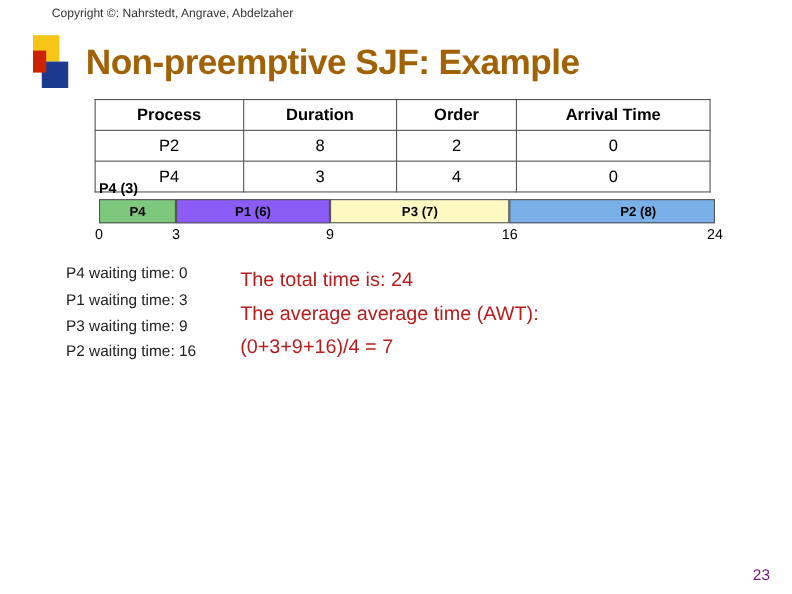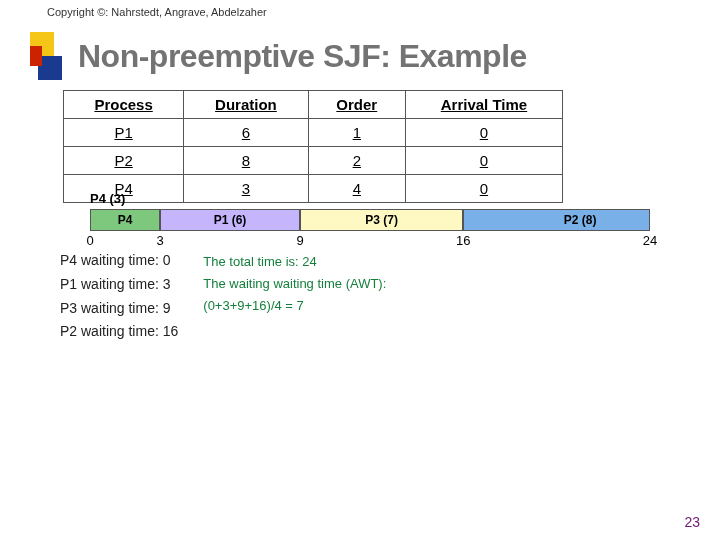--- a/index.html
+++ b/index.html
@@ -44,32 +44,31 @@
     }
     .deco-red {
       position: absolute;
       top: 14px; left: 0;
       width: 12px; height: 20px;
       background: #cc2200;
     }
     .page-title {
       font-size: 32px;
       font-weight: bold;
-      color: #737373;
+      color: #a16207;
       letter-spacing: -0.5px;
     }
     .main-content {
       padding: 0 30px;
     }
     
     .process-table {
       border-collapse: collapse;
-      margin-left: 33px;
-      width: 500px;
-      text-decoration: underline;
+      margin-left: 56px;
+      width: 560px;
     }
     .process-table th, .process-table td {
       border: 1px solid #555;
       padding: 5px 16px;
       text-align: center;
       font-size: 15px;
     }
     .process-table th {
       background: #fff;
       font-weight: bold;
@@ -112,45 +111,45 @@
       position: absolute;
       left: 0;
       top: -18px;
       font-size: 13px;
       font-weight: bold;
       text-align: right;
     }
     
     .bottom-area {
       display: flex;
-      margin-top: 4px;
+      margin-top: 20px;
       margin-left: 30px;
-      gap: 25px;
+      gap: 40px;
       align-items: flex-start;
     }
     .waiting-times {
       font-size: 14px;
       line-height: 1.7;
       color: #222;
     }
     .total-info {
-      font-size: 13px;
+      font-size: 18px;
       line-height: 1.7;
-      color: #15803d;
+      color: #b91c1c;
       padding-top: 2px;
     }
     .page-number {
       position: absolute;
       bottom: 10px;
       right: 20px;
       font-size: 14px;
       color: #701a75;
     }
     .green-bar { background: #7ec87e; }
-    .pink-bar  { background: #c4b5fd; }
+    .pink-bar  { background: #8b5cf6; }
     .orange-bar{ background: #fef9c3; }
     .blue-bar  { background: #7ab0e8; }
   </style>
 </head>
 <body>
 
 <div class="copyright">Copyright ©: Nahrstedt, Angrave, Abdelzaher</div>
 
 <div class="title-area">
   <div class="title-decoration">
@@ -167,26 +166,20 @@
       <tr>
 
       <th>Process</th>
           <th>Duration</th>
           <th>Order</th>
           <th>Arrival Time</th>
         </tr>
     </thead>
     <tbody id="table-body">
 
-    <tr>
-          <td>P1</td>
-          <td>6</td>
-          <td>1</td>
-          <td>0</td>
-        </tr>
         <tr>
           <td>P2</td>
           <td>8</td>
           <td>2</td>
           <td>0</td>
         </tr>
         <tr>
           <td>P4</td>
           <td>3</td>
           <td>4</td>
@@ -214,19 +207,19 @@
 
   <div class="bottom-area">
     <div class="waiting-times" id="waiting-times-div">
         <div>P4 waiting time: 0</div>
         <div>P1 waiting time: 3</div>
         <div>P3 waiting time: 9</div>
         <div>P2 waiting time: 16</div>
       </div>
     <div class="total-info" id="total-info-div">
         <div>The total time is: 24</div>
-        <div>The waiting waiting time (AWT):</div>
+        <div>The average average time (AWT):</div>
         <div>    (0+3+9+16)/4 = 7</div>
       </div>
   </div>
 </div>
 
 <div class="page-number">23</div>
 
 </body></html>

